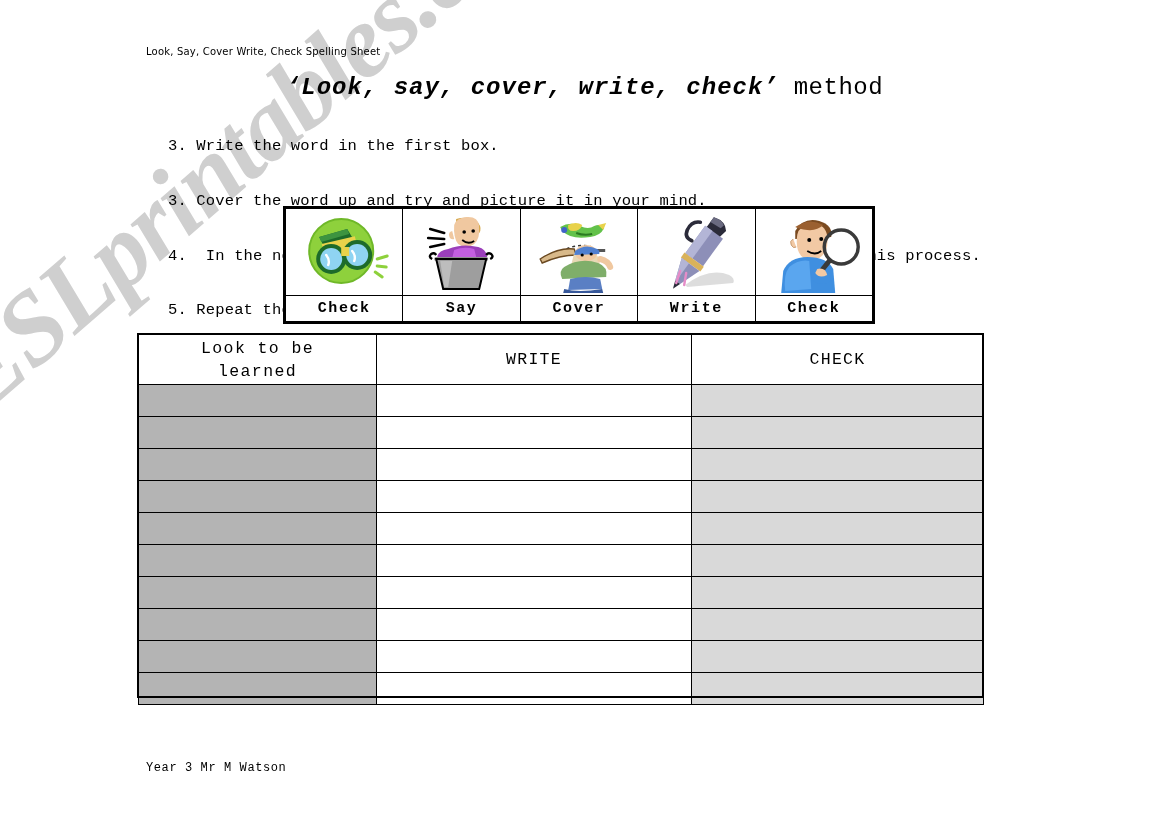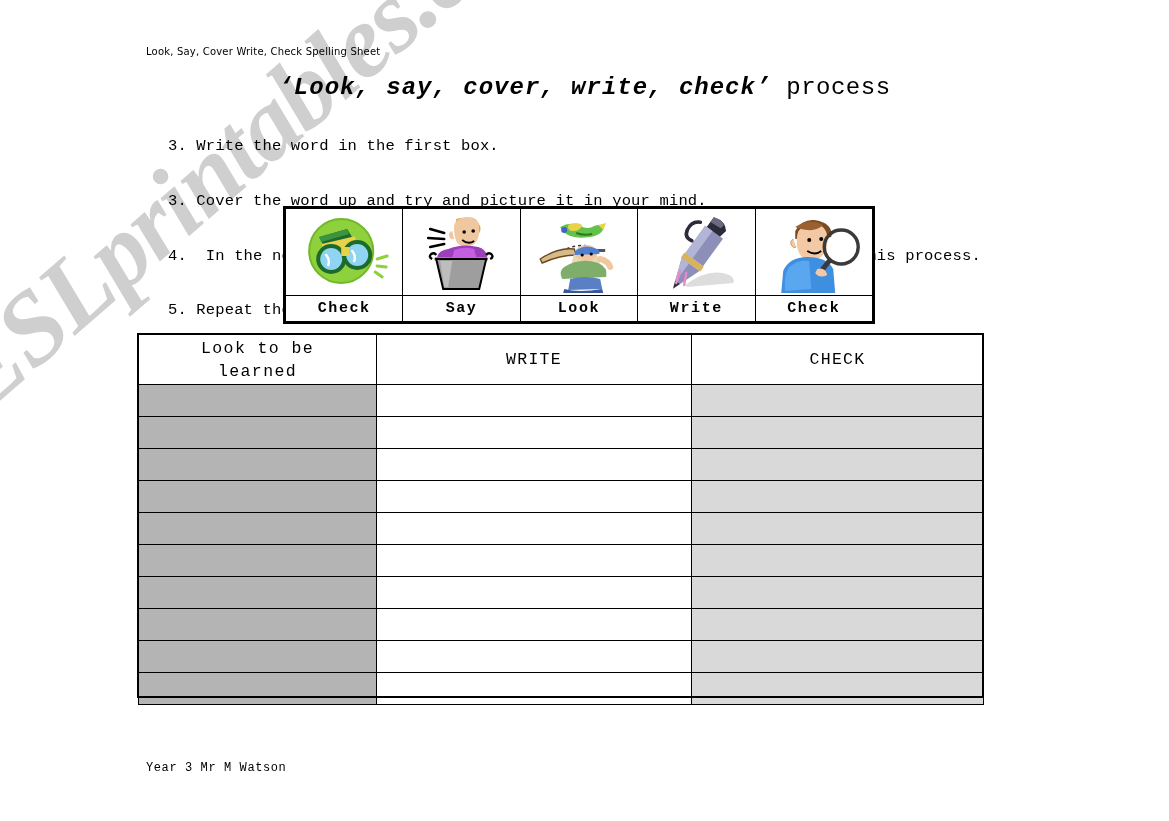--- a/index.html
+++ b/index.html
@@ -187,21 +187,21 @@
 </head>
 <body>
 
 <div id="page">
 
   <div id="watermark">ESLprintables.com</div>
 
   <div id="doc-header">Look, Say, Cover Write, Check Spelling Sheet</div>
 
   <div id="title">
-    <span class="strong">‘Look, say, cover, write, check’</span><span class="plain"> process</span>
+    <span class="strong">‘Look, say, cover, write, check’</span><span class="plain"> method</span>
   </div>
 
   <div id="instructions">
     <span class="step">3. Write the word in the first box.</span>
     <span class="step">3. Cover the word up and try and picture it in your mind.</span>
     <span class="step">4.  In the next box write the word and then check the spelling. Continue this process.</span>
     <span class="step">5. Repeat the process everyday and see if you have memorised in by then.</span>
   </div>
 
   <div id="strip">
@@ -314,21 +314,21 @@
             <circle cx="82" cy="38" r="17" fill="none" stroke="#3a3a3a" stroke-width="3.4"></circle>
             <circle cx="82" cy="38" r="14" fill="#ffffff" opacity="0.5"></circle>
             <path d="M70 52 L62 62" stroke="#3a3a3a" stroke-width="5" stroke-linecap="round"></path>
             <path d="M58 60 q8 -2 10 6 q-8 4 -12 -2 z" fill="#f2c9a4"></path>
           </svg>
         </td>
       </tr>
       <tr>
         <td class="lbl">Check</td>
         <td class="lbl">Say</td>
-        <td class="lbl">Look</td>
+        <td class="lbl">Cover</td>
         <td class="lbl">Write</td>
         <td class="lbl">Check</td>
       </tr>
     </tbody>
       </table>
   </div>
 
   <table id="sheet">
     <colgroup>
       <col style="width:238px">

